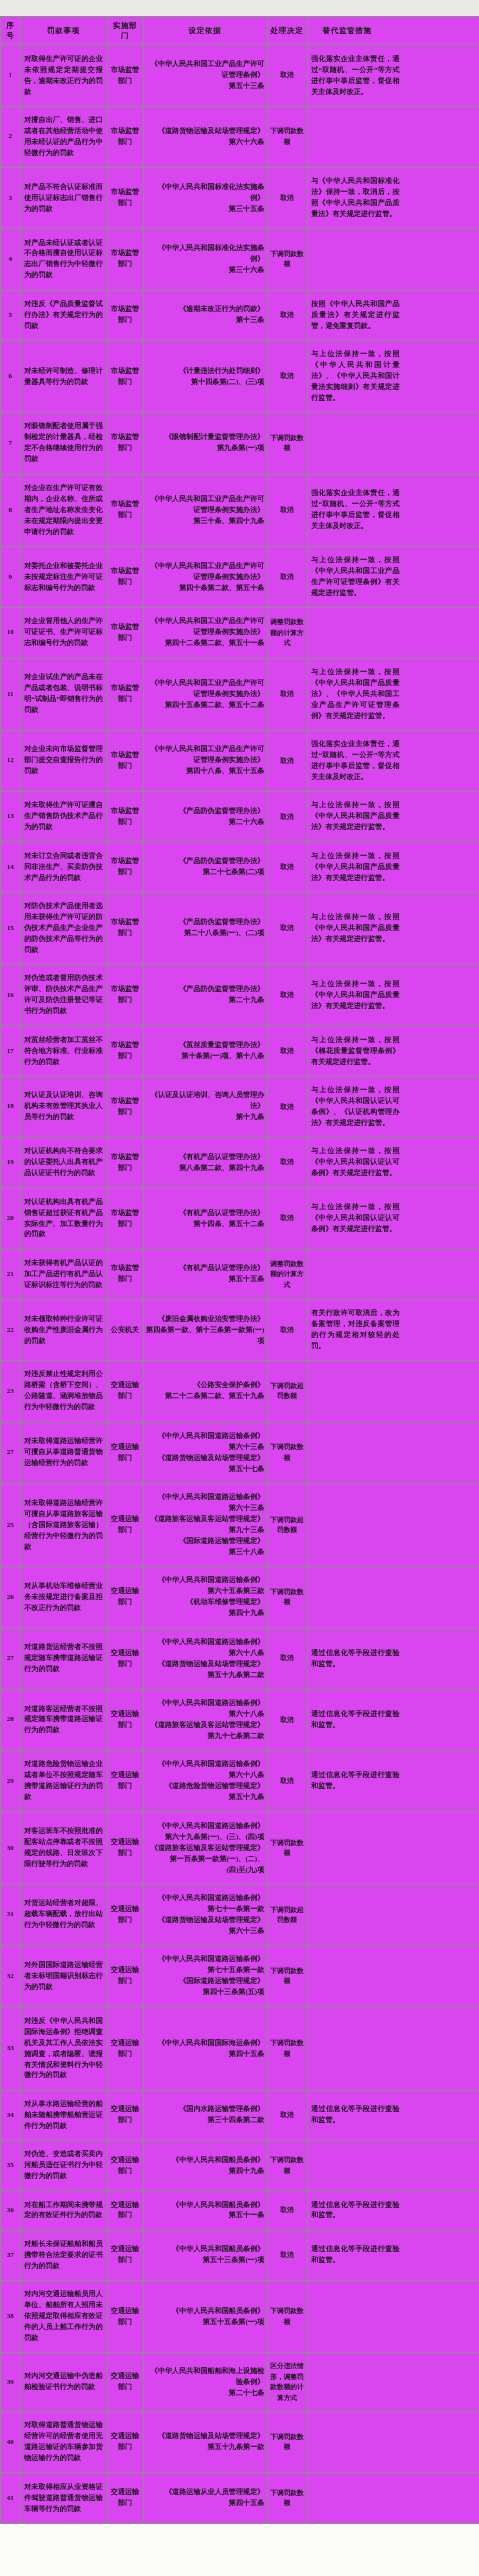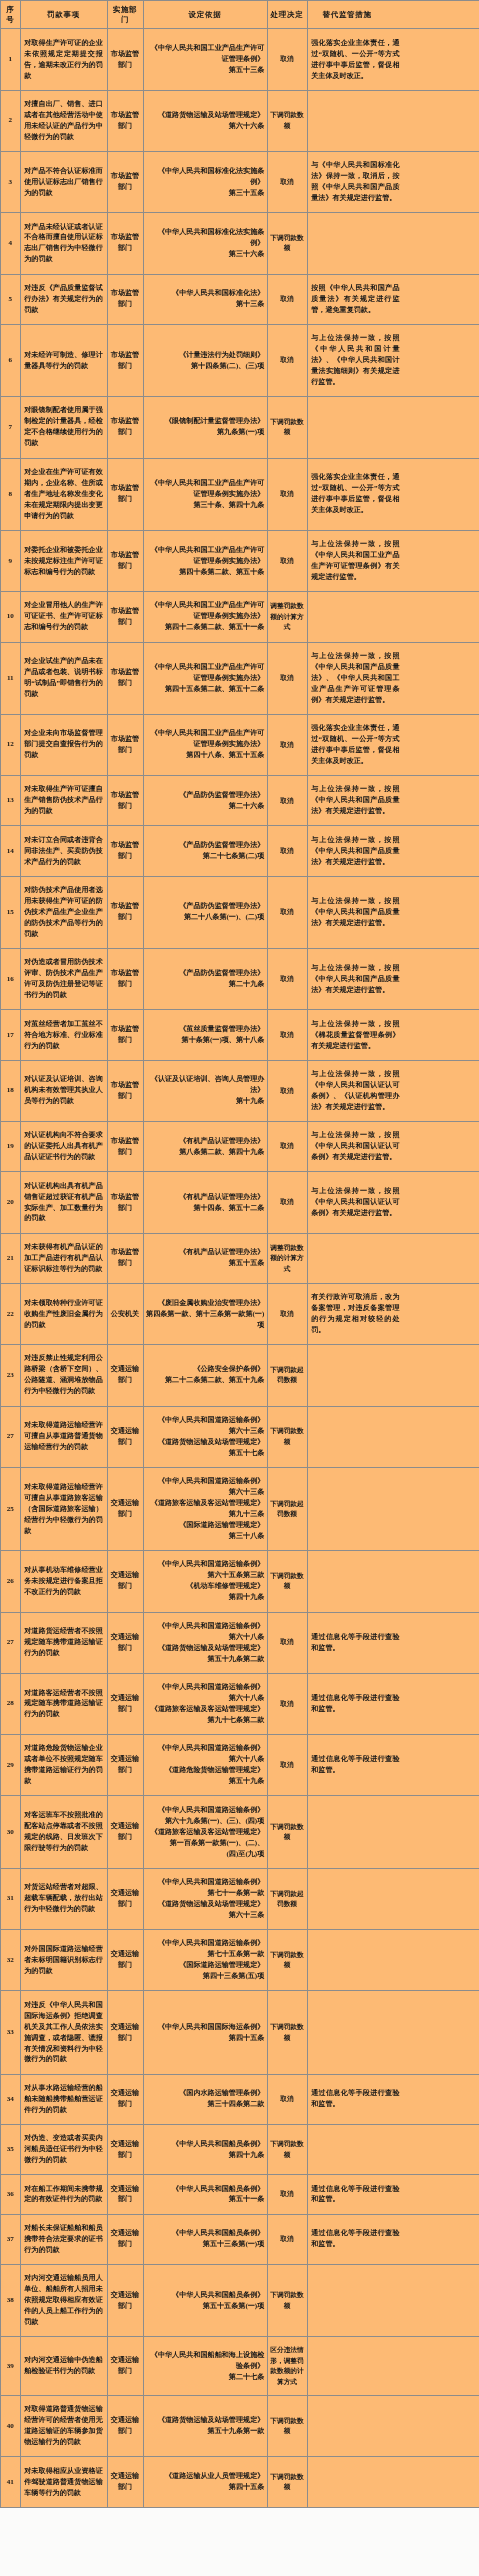--- a/index.html
+++ b/index.html
@@ -8,21 +8,22 @@
     min-height:2576px;
     background:#fbfbfa;
     box-sizing:border-box;
     font-family:"Liberation Serif","DejaVu Serif",serif;
     color:#171717;
   }
   table.doc{
     width:480px;
     border-collapse:collapse;
     table-layout:fixed;
-    background:#fdba74;
+    background:#d946ef;
+    margin-top:16px;
   }
   table.doc th, table.doc td{
     border:0.7px solid #8c8c8c;
     vertical-align:middle;
     font-weight:700;
     box-sizing:border-box;
     word-break:break-all;
   }
   thead th{
     font-size:7.5px;
@@ -101,21 +102,21 @@
           <td class="cell-dept">市场监管部门</td>
           <td class="cell-basis">《中华人民共和国标准化法实施条例》
 第三十六条</td>
           <td class="cell-decision">下调罚款数额</td>
           <td class="cell-measure"></td>
         </tr>
         <tr>
           <td class="cell-index">5</td>
           <td class="cell-item">对违反《产品质量监督试行办法》有关规定行为的罚款</td>
           <td class="cell-dept">市场监管部门</td>
-          <td class="cell-basis">《中华人民共和国标准化法》
+          <td class="cell-basis">《逾期未改正行为的罚款》
 第十三条</td>
           <td class="cell-decision">取消</td>
           <td class="cell-measure">按照《中华人民共和国产品质量法》有关规定进行监管，避免重复罚款。</td>
         </tr>
         <tr>
           <td class="cell-index">6</td>
           <td class="cell-item">对未经许可制造、修理计量器具等行为的罚款</td>
           <td class="cell-dept">市场监管部门</td>
           <td class="cell-basis">《计量违法行为处罚细则》
 第十四条第(二)、(三)项</td>

